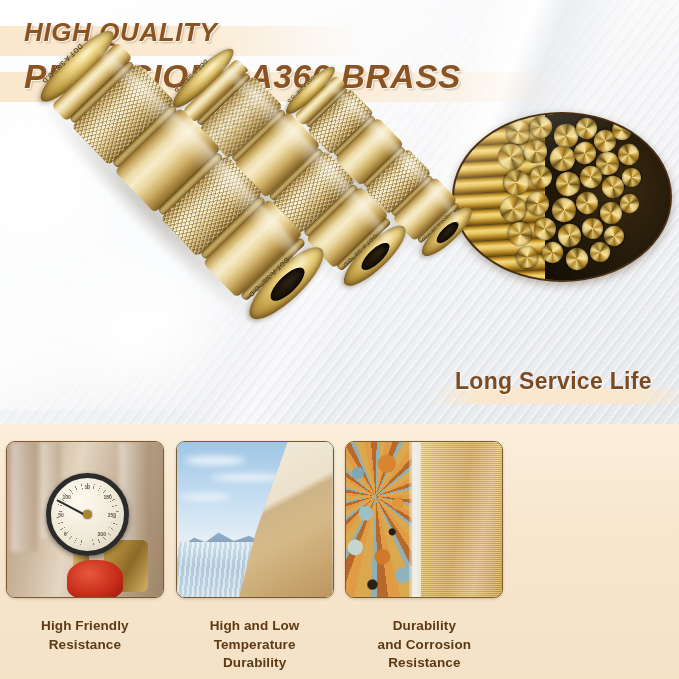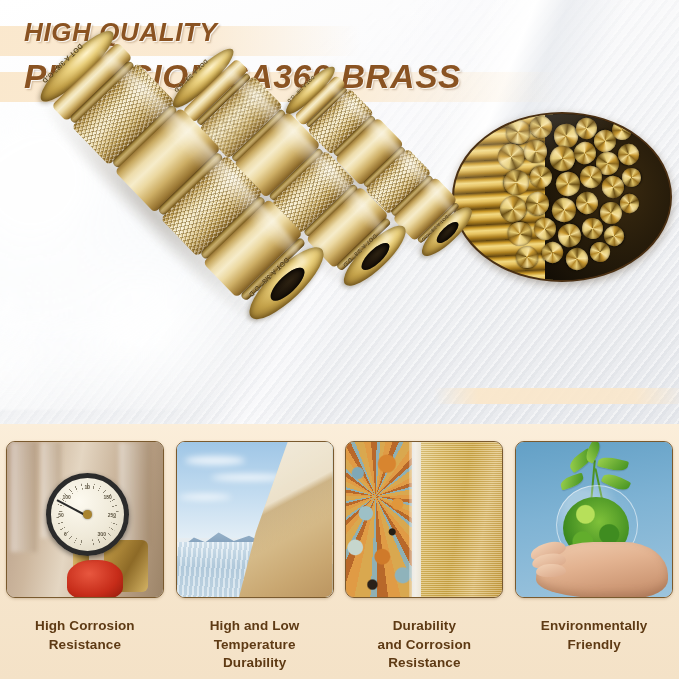--- a/index.html
+++ b/index.html
@@ -357,20 +357,21 @@
           <div class="cbody groove" style="position: absolute; left: 188.77px; top: 2.7px; width: 6.02px; height: 54.6px;"></div>
           <div class="endcap" style="position: absolute; left: 194.36px; top: -3px; width: 20.64px; height: 66px;"></div>
           <div class="bore" style="left: 199.95px; top: 15.6px; width: 11.18px; height: 28.8px;"></div>
           <div class="engrave" style="left: 2.58px; top: 18px; font-size: 4.5px; transform: rotate(90deg); transform-origin: 0px 0px;">DOT A 3/8" O.D</div>
           <div class="engrave" style="left: 196.08px; top: 18px; font-size: 4.5px; transform: rotate(90deg); transform-origin: 0px 0px;">DOT A 3/8" O.D</div>
           <div style="position: absolute; left: 5%; top: 8%; width: 90%; height: 26%; background: linear-gradient(rgba(255, 255, 255, 0.55), rgba(255, 255, 255, 0)); border-radius: 50%; filter: blur(2px); pointer-events: none;"></div>
         </div>
       </div>
 
     <div class="lsl-ribbon"></div>
+    <div class="lsl">Long Service Life</div>
   </div>
 
   <div class="features">
     <div class="fgrid">
 
       <div class="fcell">
         <div class="fcard">
           <div class="img-gauge">
             <div class="g-pipe" style="left:4px;top:0;width:26px;height:110px;"></div>
             <div class="g-pipe" style="left:34px;top:0;width:20px;height:96px;"></div>
@@ -385,21 +386,21 @@
               <div class="gauge-num" style="left:78%;top:47%;">250</div>
               <div class="gauge-num" style="left:64%;top:72%;">300</div>
               <div class="gauge-num" style="left:18%;top:72%;">0</div>
               <div class="gauge-num" style="left:10%;top:47%;">50</div>
               <div class="gauge-num" style="left:16%;top:22%;">100</div>
               <div class="gauge-needle"></div>
               <div class="gauge-hub"></div>
             </div>
           </div>
         </div>
-        <div class="fcap">High Corrosion
+        <div class="fcap">High Friendly
 Resistance</div>
       </div>
 
       <div class="fcell">
         <div class="fcard">
           <div class="img-climate">
             <div class="c-sky"></div>
             <div class="c-cloud" style="left:8px;top:14px;width:60px;height:9px;"></div>
             <div class="c-cloud" style="left:34px;top:32px;width:74px;height:7px;"></div>
             <div class="c-cloud" style="left:2px;top:52px;width:52px;height:6px;"></div>
@@ -420,37 +421,16 @@
             <div class="corr-left"></div>
             <div class="corr-gap"></div>
             <div class="corr-right"></div>
           </div>
         </div>
         <div class="fcap">Durability
 and Corrosion
 Resistance</div>
       </div>
 
-      <div class="fcell">
-        <div class="fcard">
-          <div class="img-eco">
-            <div class="stem" style="left:76px;top:18px;width:2px;height:42px;transform:rotate(5deg);"></div>
-            <div class="stem" style="left:82px;top:26px;width:2px;height:34px;transform:rotate(-12deg);"></div>
-            <div class="leaf" style="left:52px;top:12px;width:26px;height:13px;transform:rotate(-34deg);"></div>
-            <div class="leaf" style="left:82px;top:16px;width:30px;height:12px;transform:rotate(14deg);"></div>
-            <div class="leaf" style="left:44px;top:34px;width:24px;height:11px;transform:rotate(-18deg);"></div>
-            <div class="leaf" style="left:86px;top:34px;width:28px;height:12px;transform:rotate(26deg);"></div>
-            <div class="leaf" style="left:66px;top:4px;width:22px;height:11px;transform:rotate(-62deg);"></div>
-            <div class="eco-bubble"></div>
-            <div class="eco-globe"></div>
-            <div class="eco-hand"></div>
-            <div class="finger" style="left:14px;top:101px;width:36px;height:15px;transform:rotate(-16deg);"></div>
-            <div class="finger" style="left:16px;top:112px;width:34px;height:14px;transform:rotate(-8deg);"></div>
-            <div class="finger" style="left:20px;top:122px;width:30px;height:13px;transform:rotate(-2deg);"></div>
-          </div>
-        </div>
-        <div class="fcap">Environmentally
-Friendly</div>
-      </div>
 
     </div>
   </div>
 </div>
 
 </body></html>

